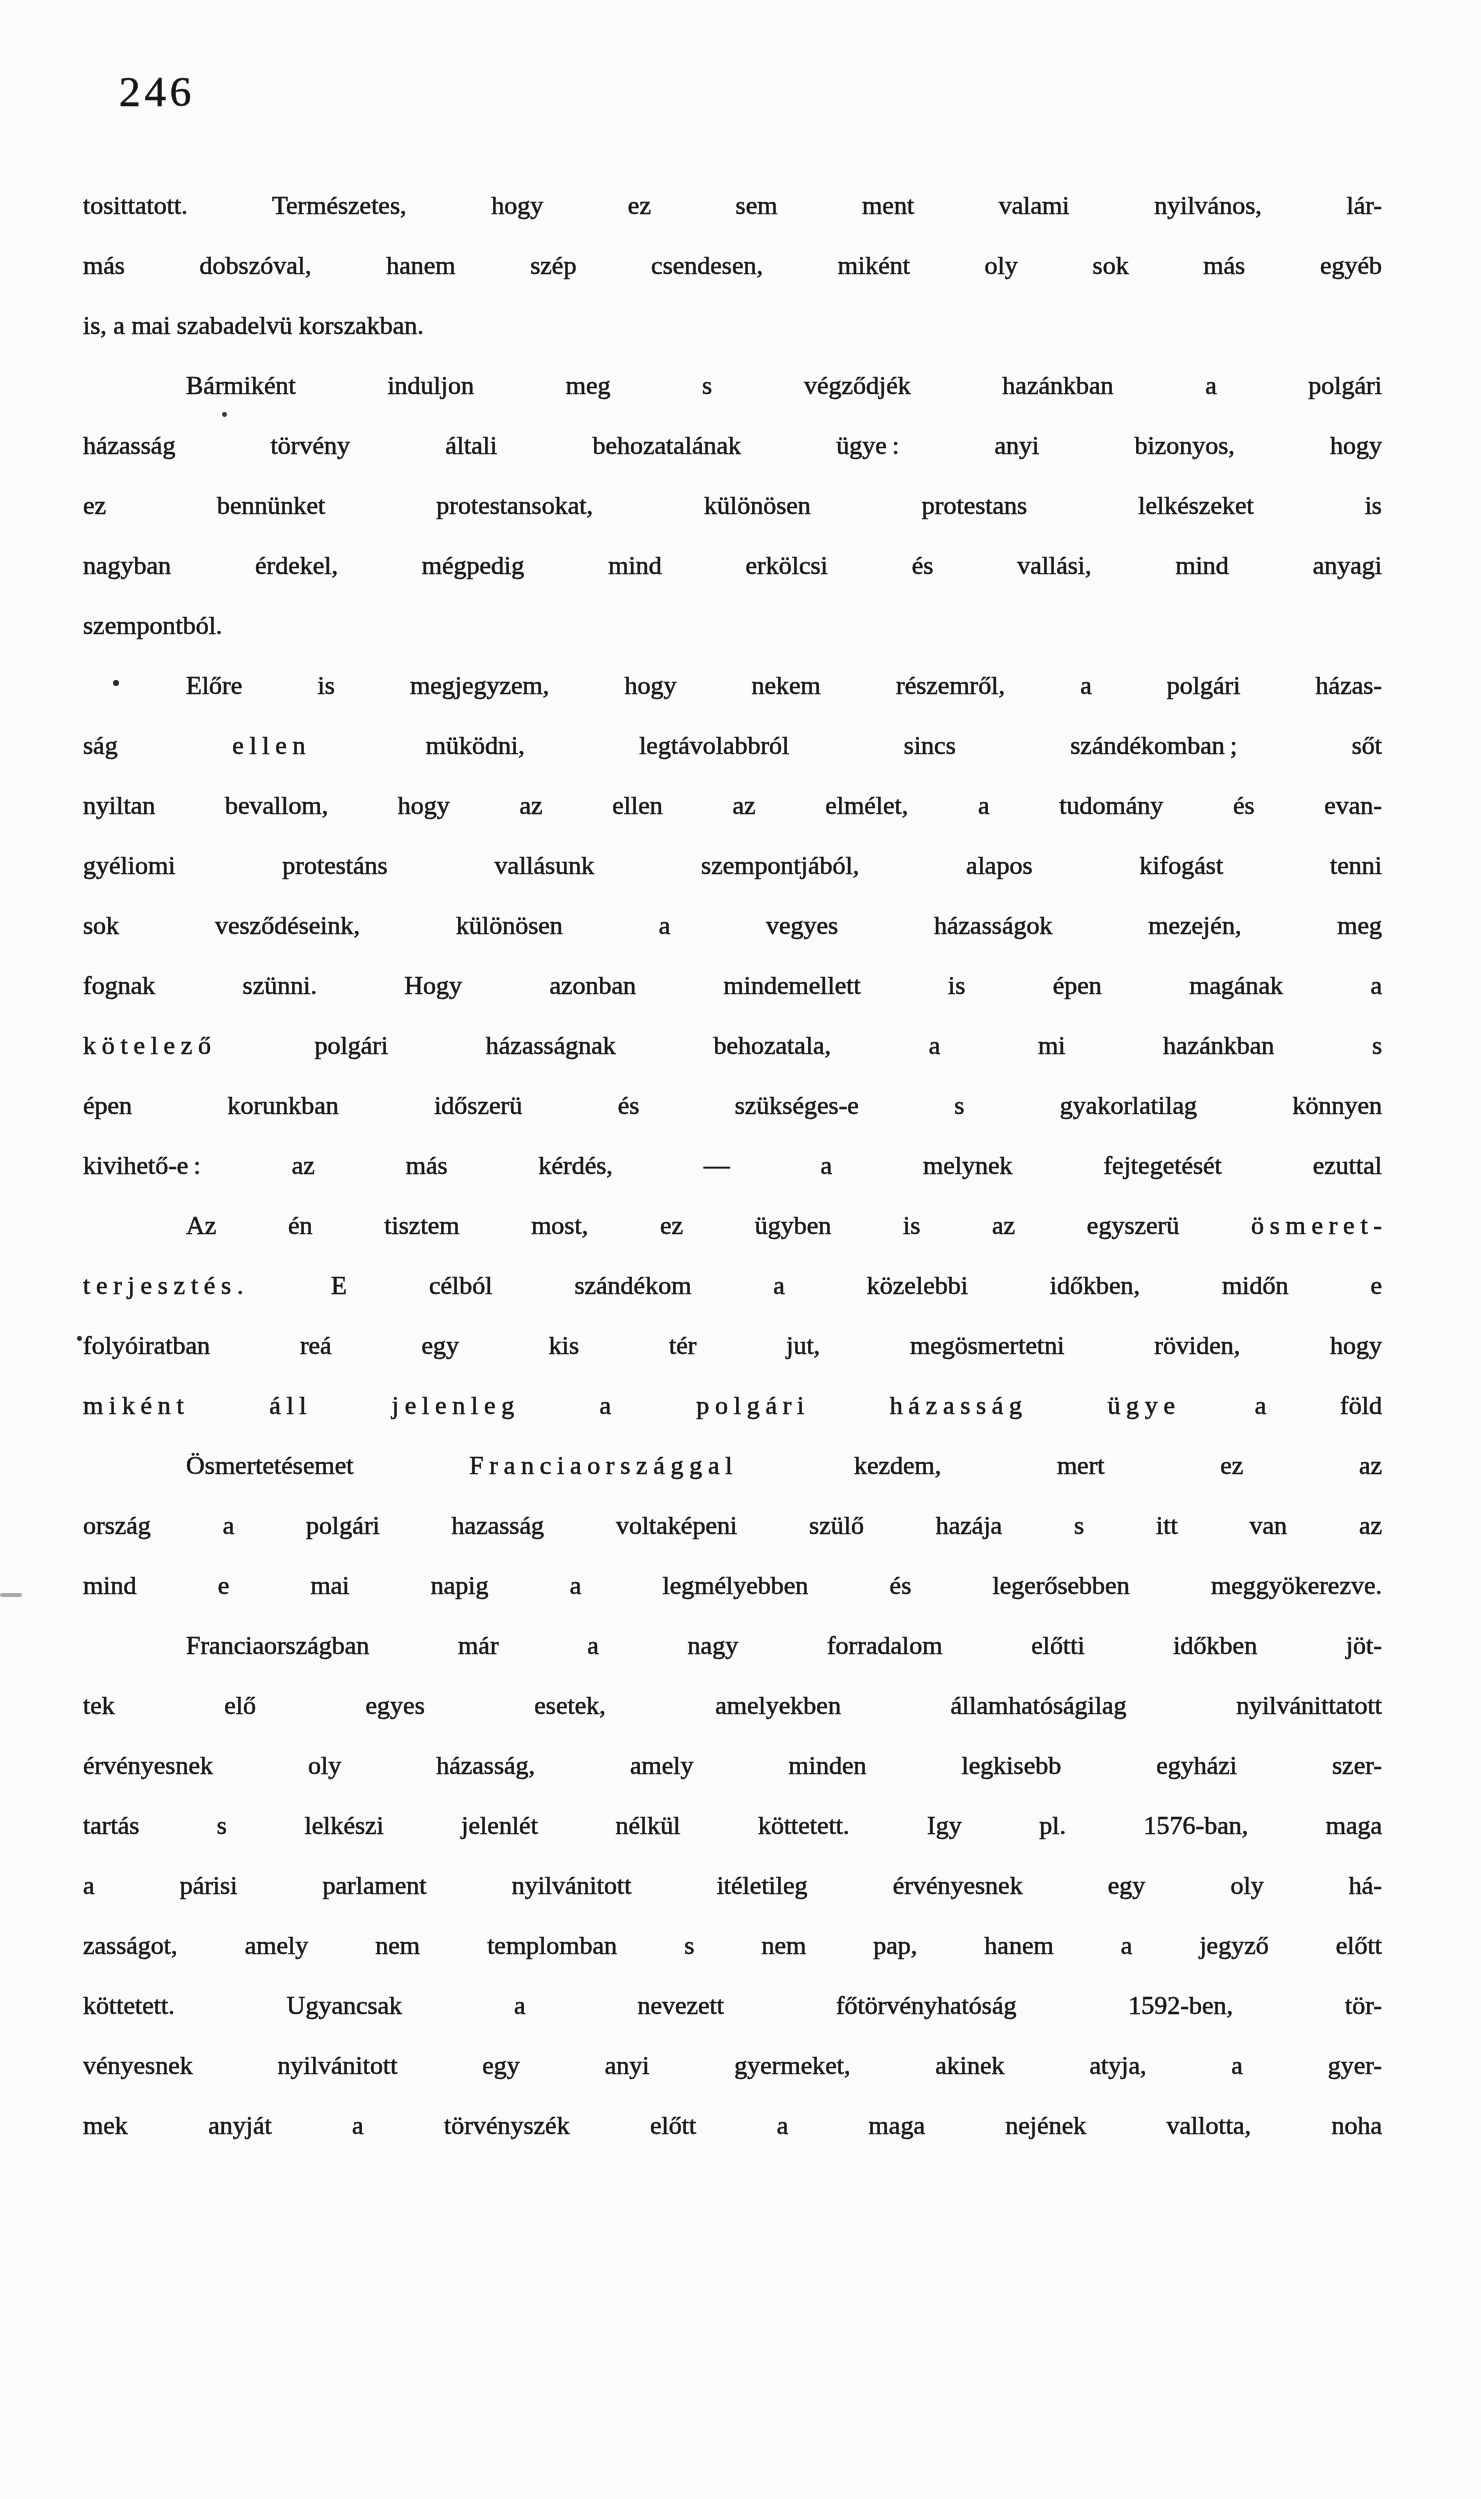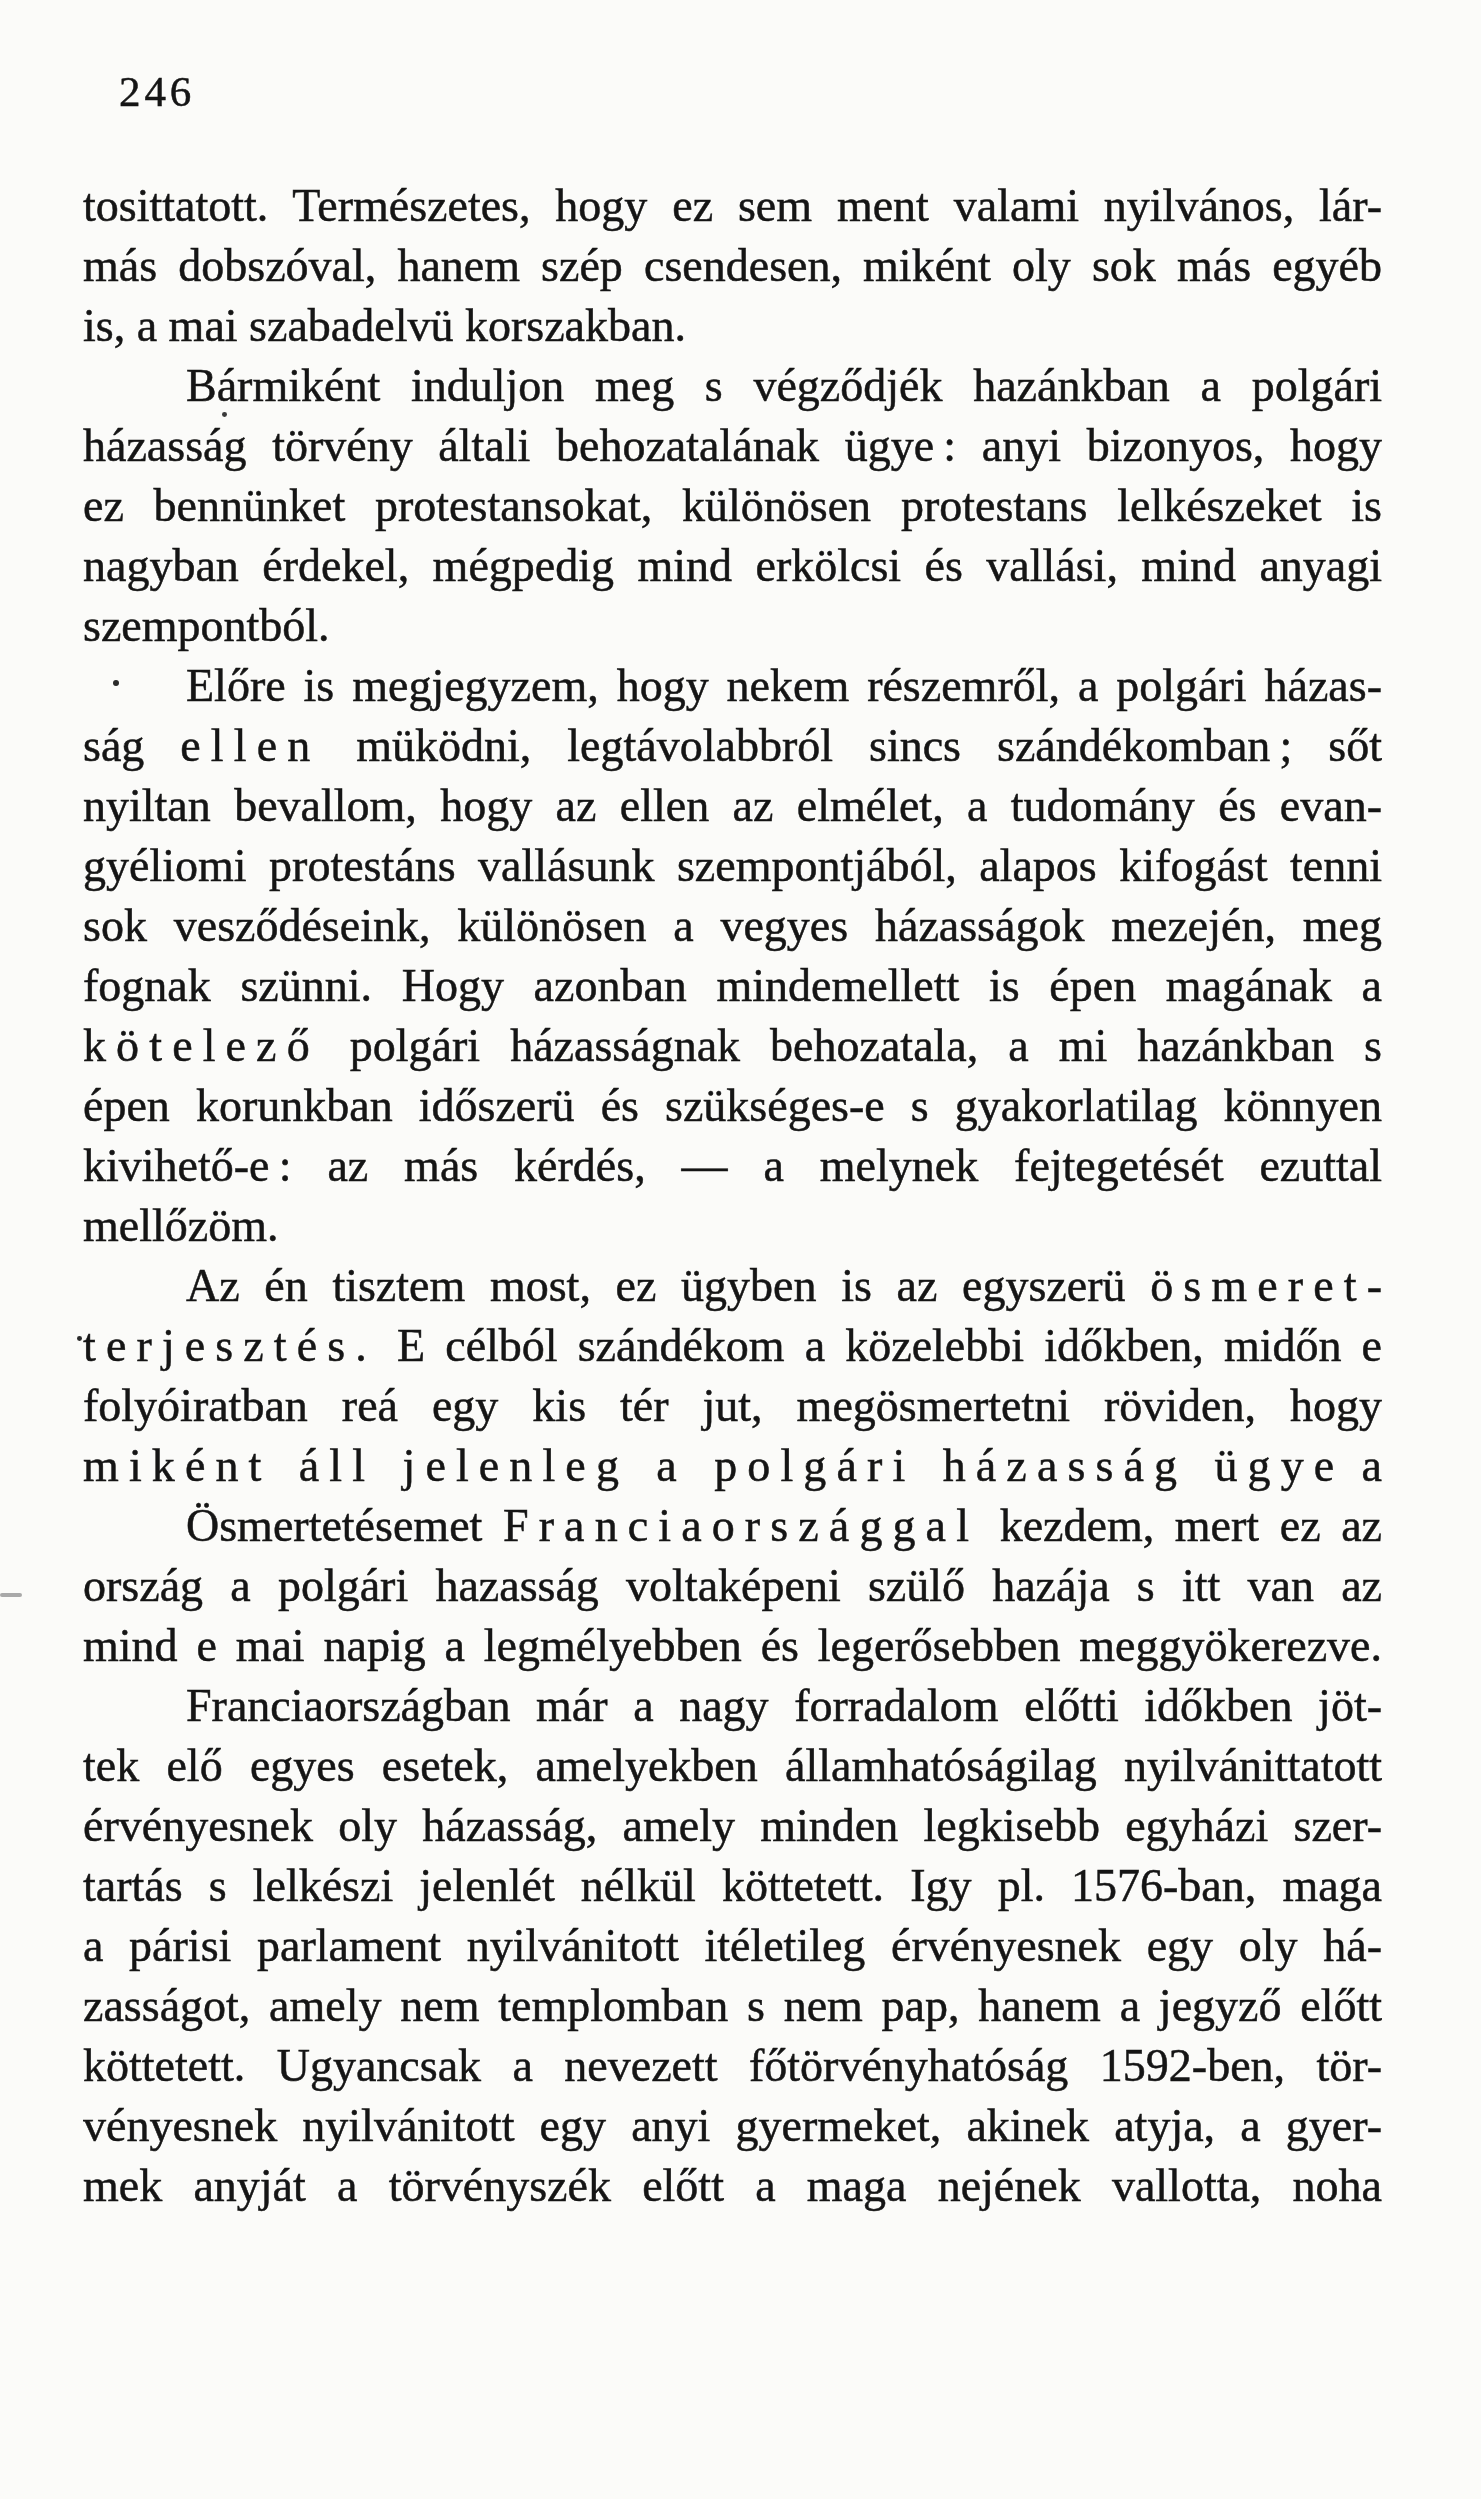--- a/index.html
+++ b/index.html
@@ -29,21 +29,21 @@
   .text-block {
     position: absolute;
     left: 83px;
     top: 176px;
     width: 1299px;
     -webkit-text-stroke: 0.5px currentColor;
   }
   .line {
     height: 60px;
     line-height: 60px;
-    font-size: 46px;
+    font-size: 26px;
     text-align: justify;
     text-align-last: justify;
     overflow: hidden;
     white-space: normal;
   }
   .line.indent { text-indent: 103px; }
   .line.last { text-align-last: left; }
   .sp { letter-spacing: 0.22em; }
   .line .sp:last-child { margin-right: -0.22em; }
   .speck {
@@ -79,21 +79,20 @@
       <div class="line last"><span>szempontból.</span></div>
       <div class="line indent"><span>Előre is megjegyzem, hogy nekem részemről, a polgári házas-</span></div>
       <div class="line"><span>ság </span><span class="sp">ellen</span><span> müködni, legtávolabbról sincs szándékomban ; sőt</span></div>
       <div class="line"><span>nyiltan bevallom, hogy az ellen az elmélet, a tudomány és evan-</span></div>
       <div class="line"><span>gyéliomi protestáns vallásunk szempontjából, alapos kifogást tenni</span></div>
       <div class="line"><span>sok vesződéseink, különösen a vegyes házasságok mezején, meg</span></div>
       <div class="line"><span>fognak szünni. Hogy azonban mindemellett is épen magának a</span></div>
       <div class="line"><span class="sp">kötelező</span><span> polgári házasságnak behozatala, a mi hazánkban s</span></div>
       <div class="line"><span>épen korunkban időszerü és szükséges-e s gyakorlatilag könnyen</span></div>
       <div class="line"><span>kivihető-e : az más kérdés, — a melynek fejtegetését ezuttal</span></div>
-      <div class="line last"><span>mellőzöm.</span></div>
       <div class="line indent"><span>Az én tisztem most, ez ügyben is az egyszerü </span><span class="sp">ösmeret-</span></div>
       <div class="line"><span class="sp">terjesztés.</span><span> E célból szándékom a közelebbi időkben, midőn e</span></div>
       <div class="line"><span>folyóiratban reá egy kis tér jut, megösmertetni röviden, hogy</span></div>
       <div class="line"><span class="sp">miként áll jelenleg a polgári házasság ügye</span><span> a föld</span></div>
       <div class="line indent"><span>Ösmertetésemet </span><span class="sp">Franciaországgal</span><span> kezdem, mert ez az</span></div>
       <div class="line"><span>ország a polgári hazasság voltaképeni szülő hazája s itt van az</span></div>
       <div class="line"><span>mind e mai napig a legmélyebben és legerősebben meggyökerezve.</span></div>
       <div class="line indent"><span>Franciaországban már a nagy forradalom előtti időkben jöt-</span></div>
       <div class="line"><span>tek elő egyes esetek, amelyekben államhatóságilag nyilvánittatott</span></div>
       <div class="line"><span>érvényesnek oly házasság, amely minden legkisebb egyházi szer-</span></div>

